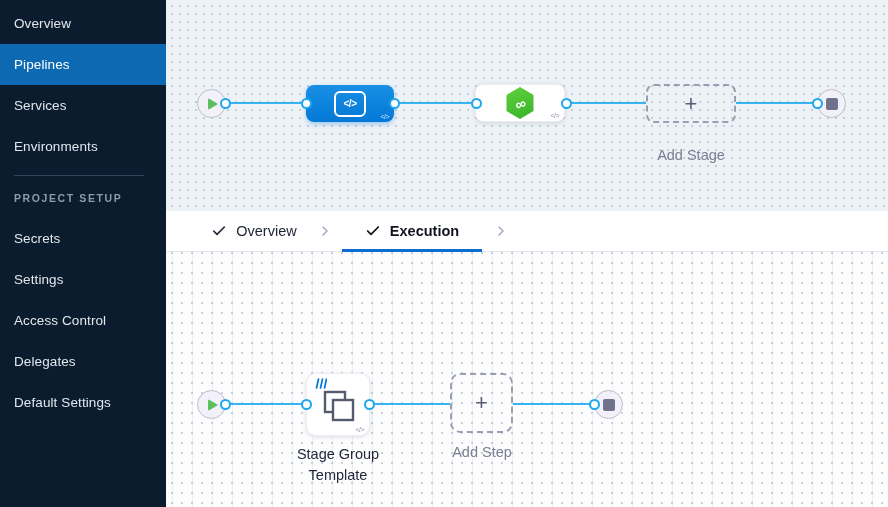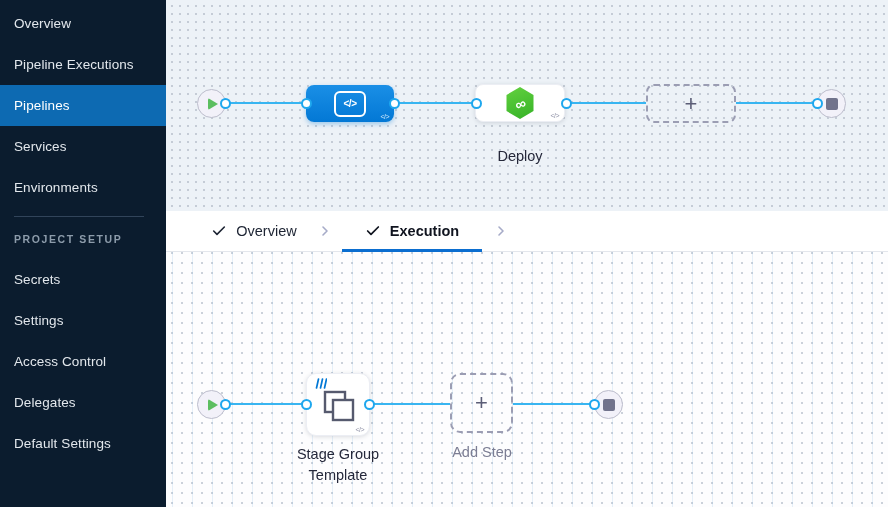--- a/index.html
+++ b/index.html
@@ -105,21 +105,20 @@
   .node-label.muted { color:#7b7d93; }
 </style>
 </head>
 <body>
 
 <div class="app">
 
   <nav class="sidebar">
     <ul class="nav-list">
       <li class="nav-item">Overview</li>
-      <li class="nav-item">Pipeline Executions</li>
       <li class="nav-item active">Pipelines</li>
       <li class="nav-item">Services</li>
       <li class="nav-item">Environments</li>
     </ul>
     <div class="sidebar-divider"></div>
     <div class="section-label">PROJECT SETUP</div>
     <ul class="setup-list">
       <li class="nav-item">Secrets</li>
       <li class="nav-item">Settings</li>
       <li class="nav-item">Access Control</li>
@@ -159,21 +158,21 @@
     </div>
 
     <div class="stage-node stage-dashed" style="left:480px; top:84px; width:90px; height:39px;">
       <span class="plus-glyph">+</span>
     </div>
 
     <div class="round-node" style="left:651px; top:89px;">
       <span class="stop-sq"></span>
     </div>
 
-    <div class="node-label" style="left:294px; top:146px; width:120px;">Deploy</div>
+    <div class="node-label muted" style="left:465px; top:145px; width:120px;">Add Stage</div>
   </div>
 
   <div class="tabbar">
     <div class="tab" style="left:18px; width:140px;">
       <svg width="16" height="16" viewBox="0 0 24 24">
           <polyline points="20 6 9 17 4 12" fill="none" stroke="#1d2433" stroke-width="2.4" stroke-linecap="round" stroke-linejoin="round"></polyline>
         </svg>
       <span class="tab-label">Overview</span>
     </div>
     <div class="tab-sep" style="left:151px;">

